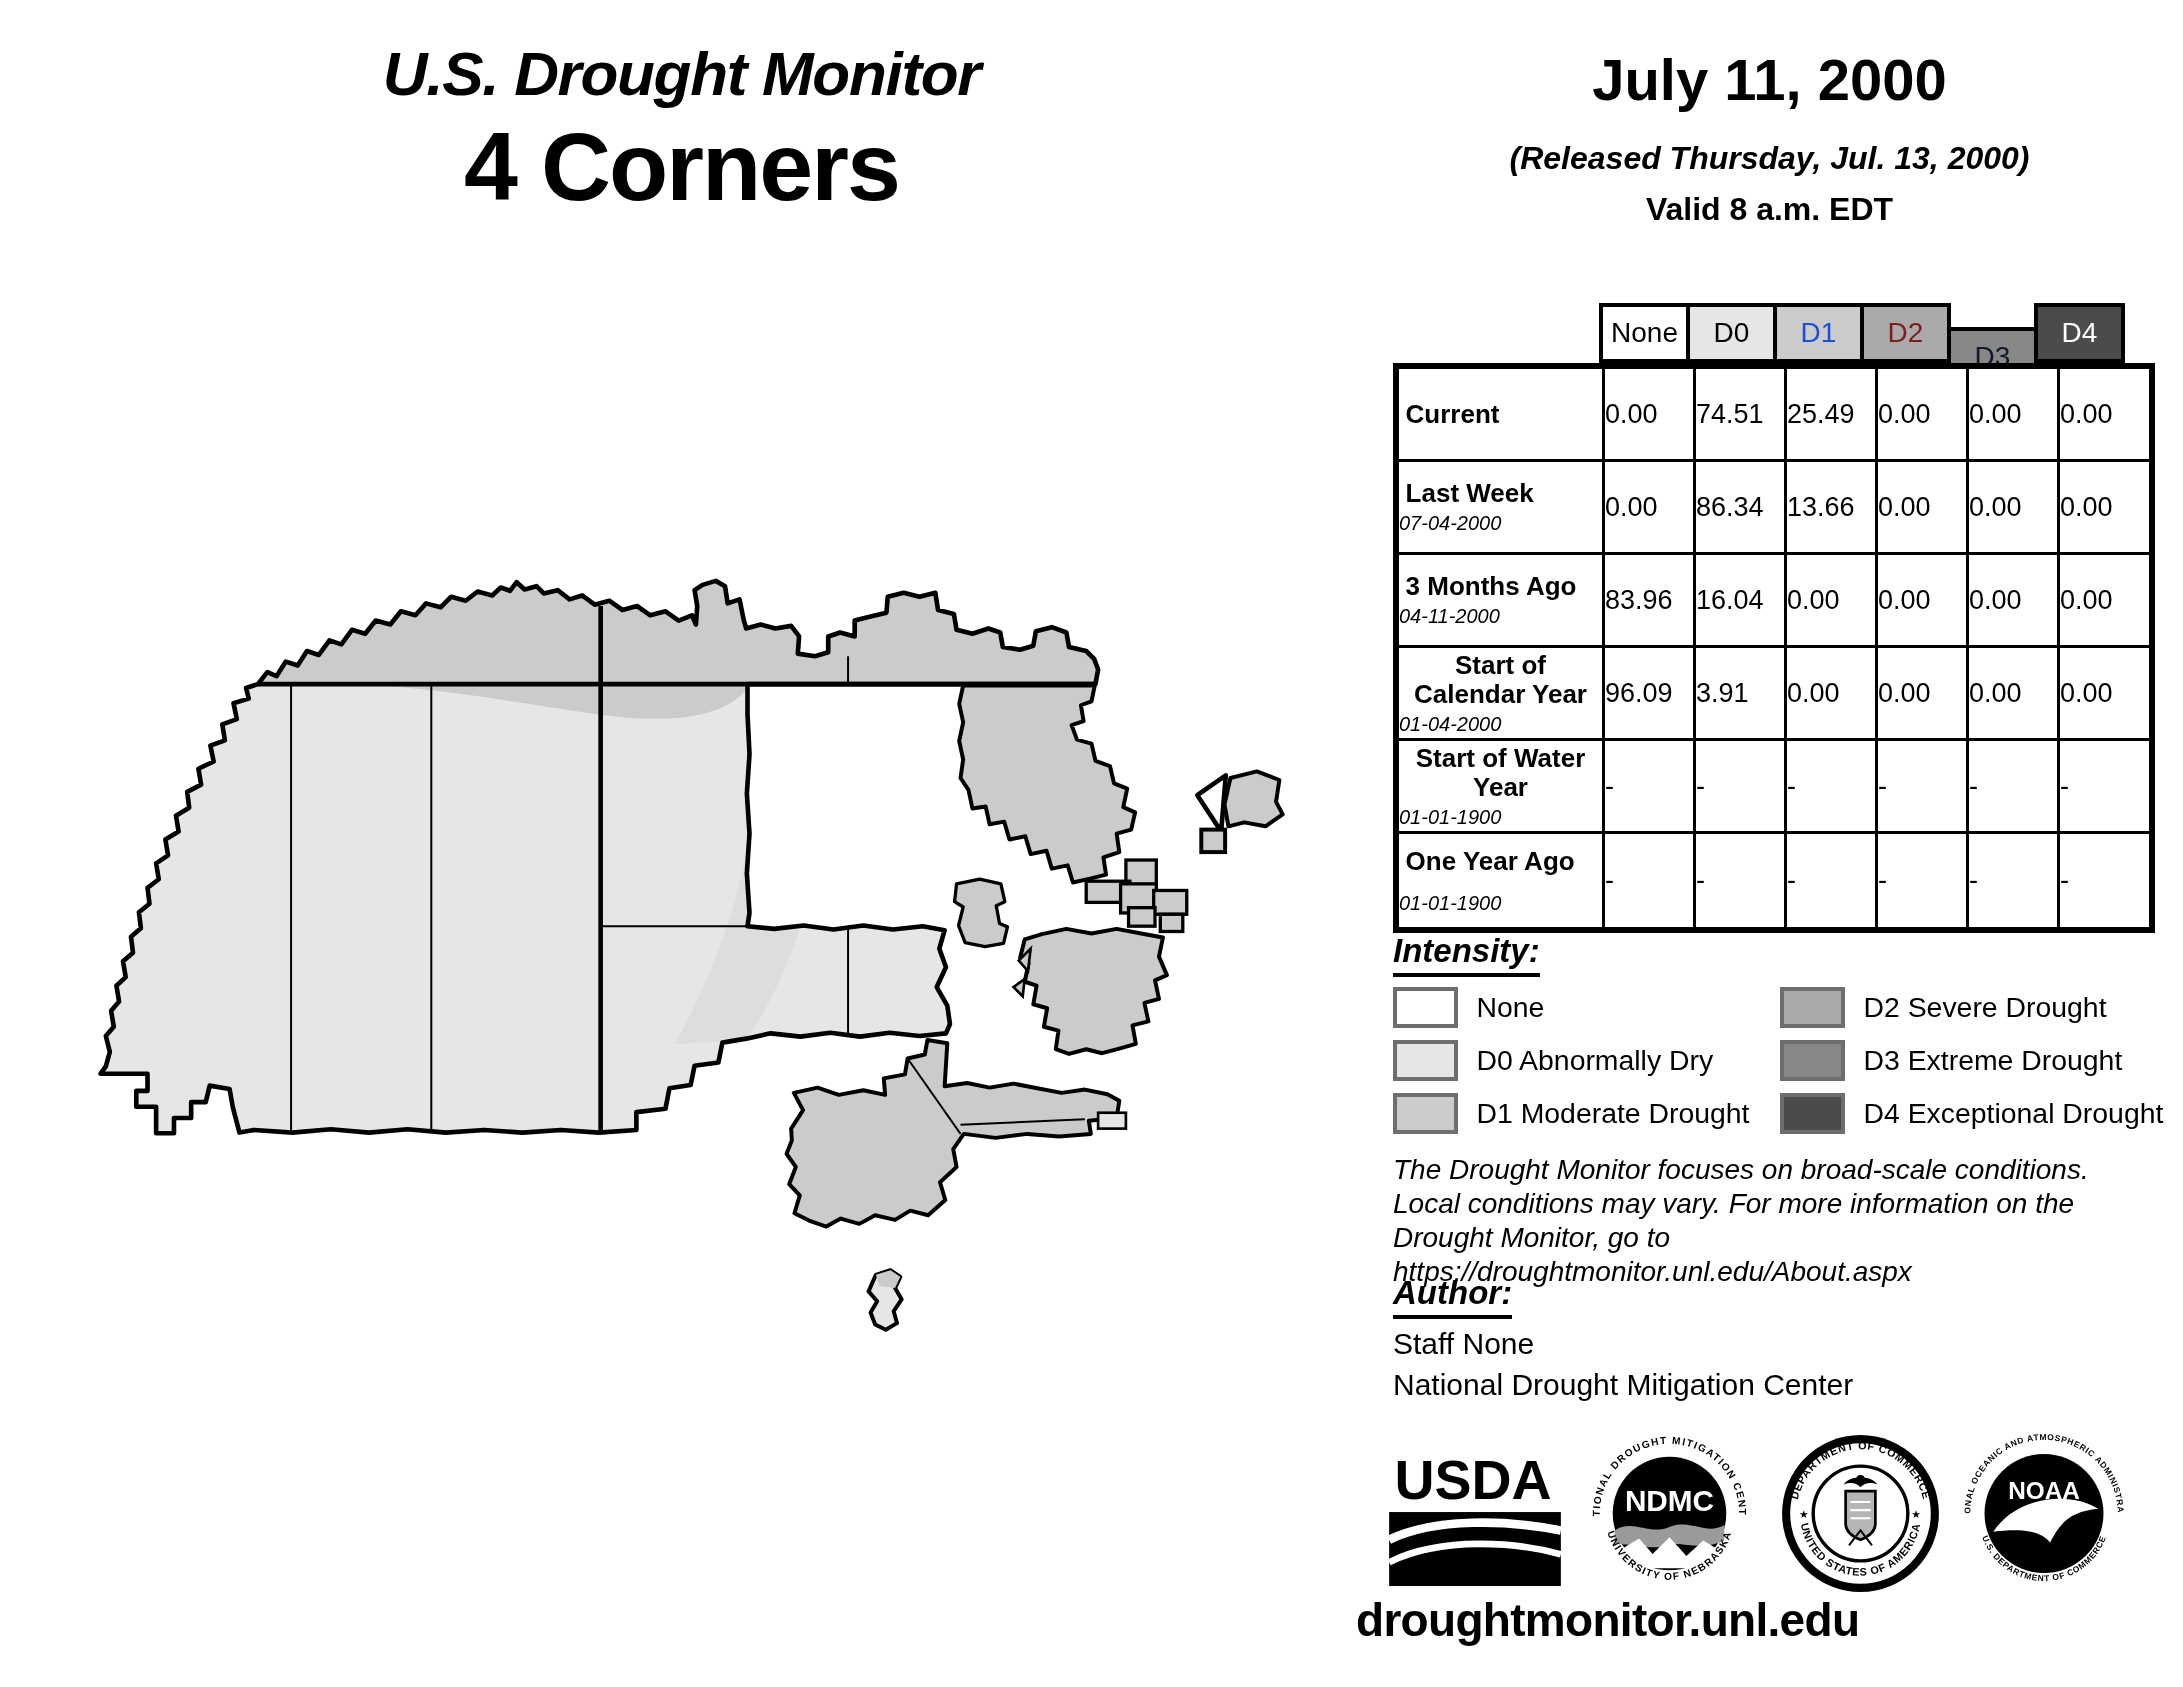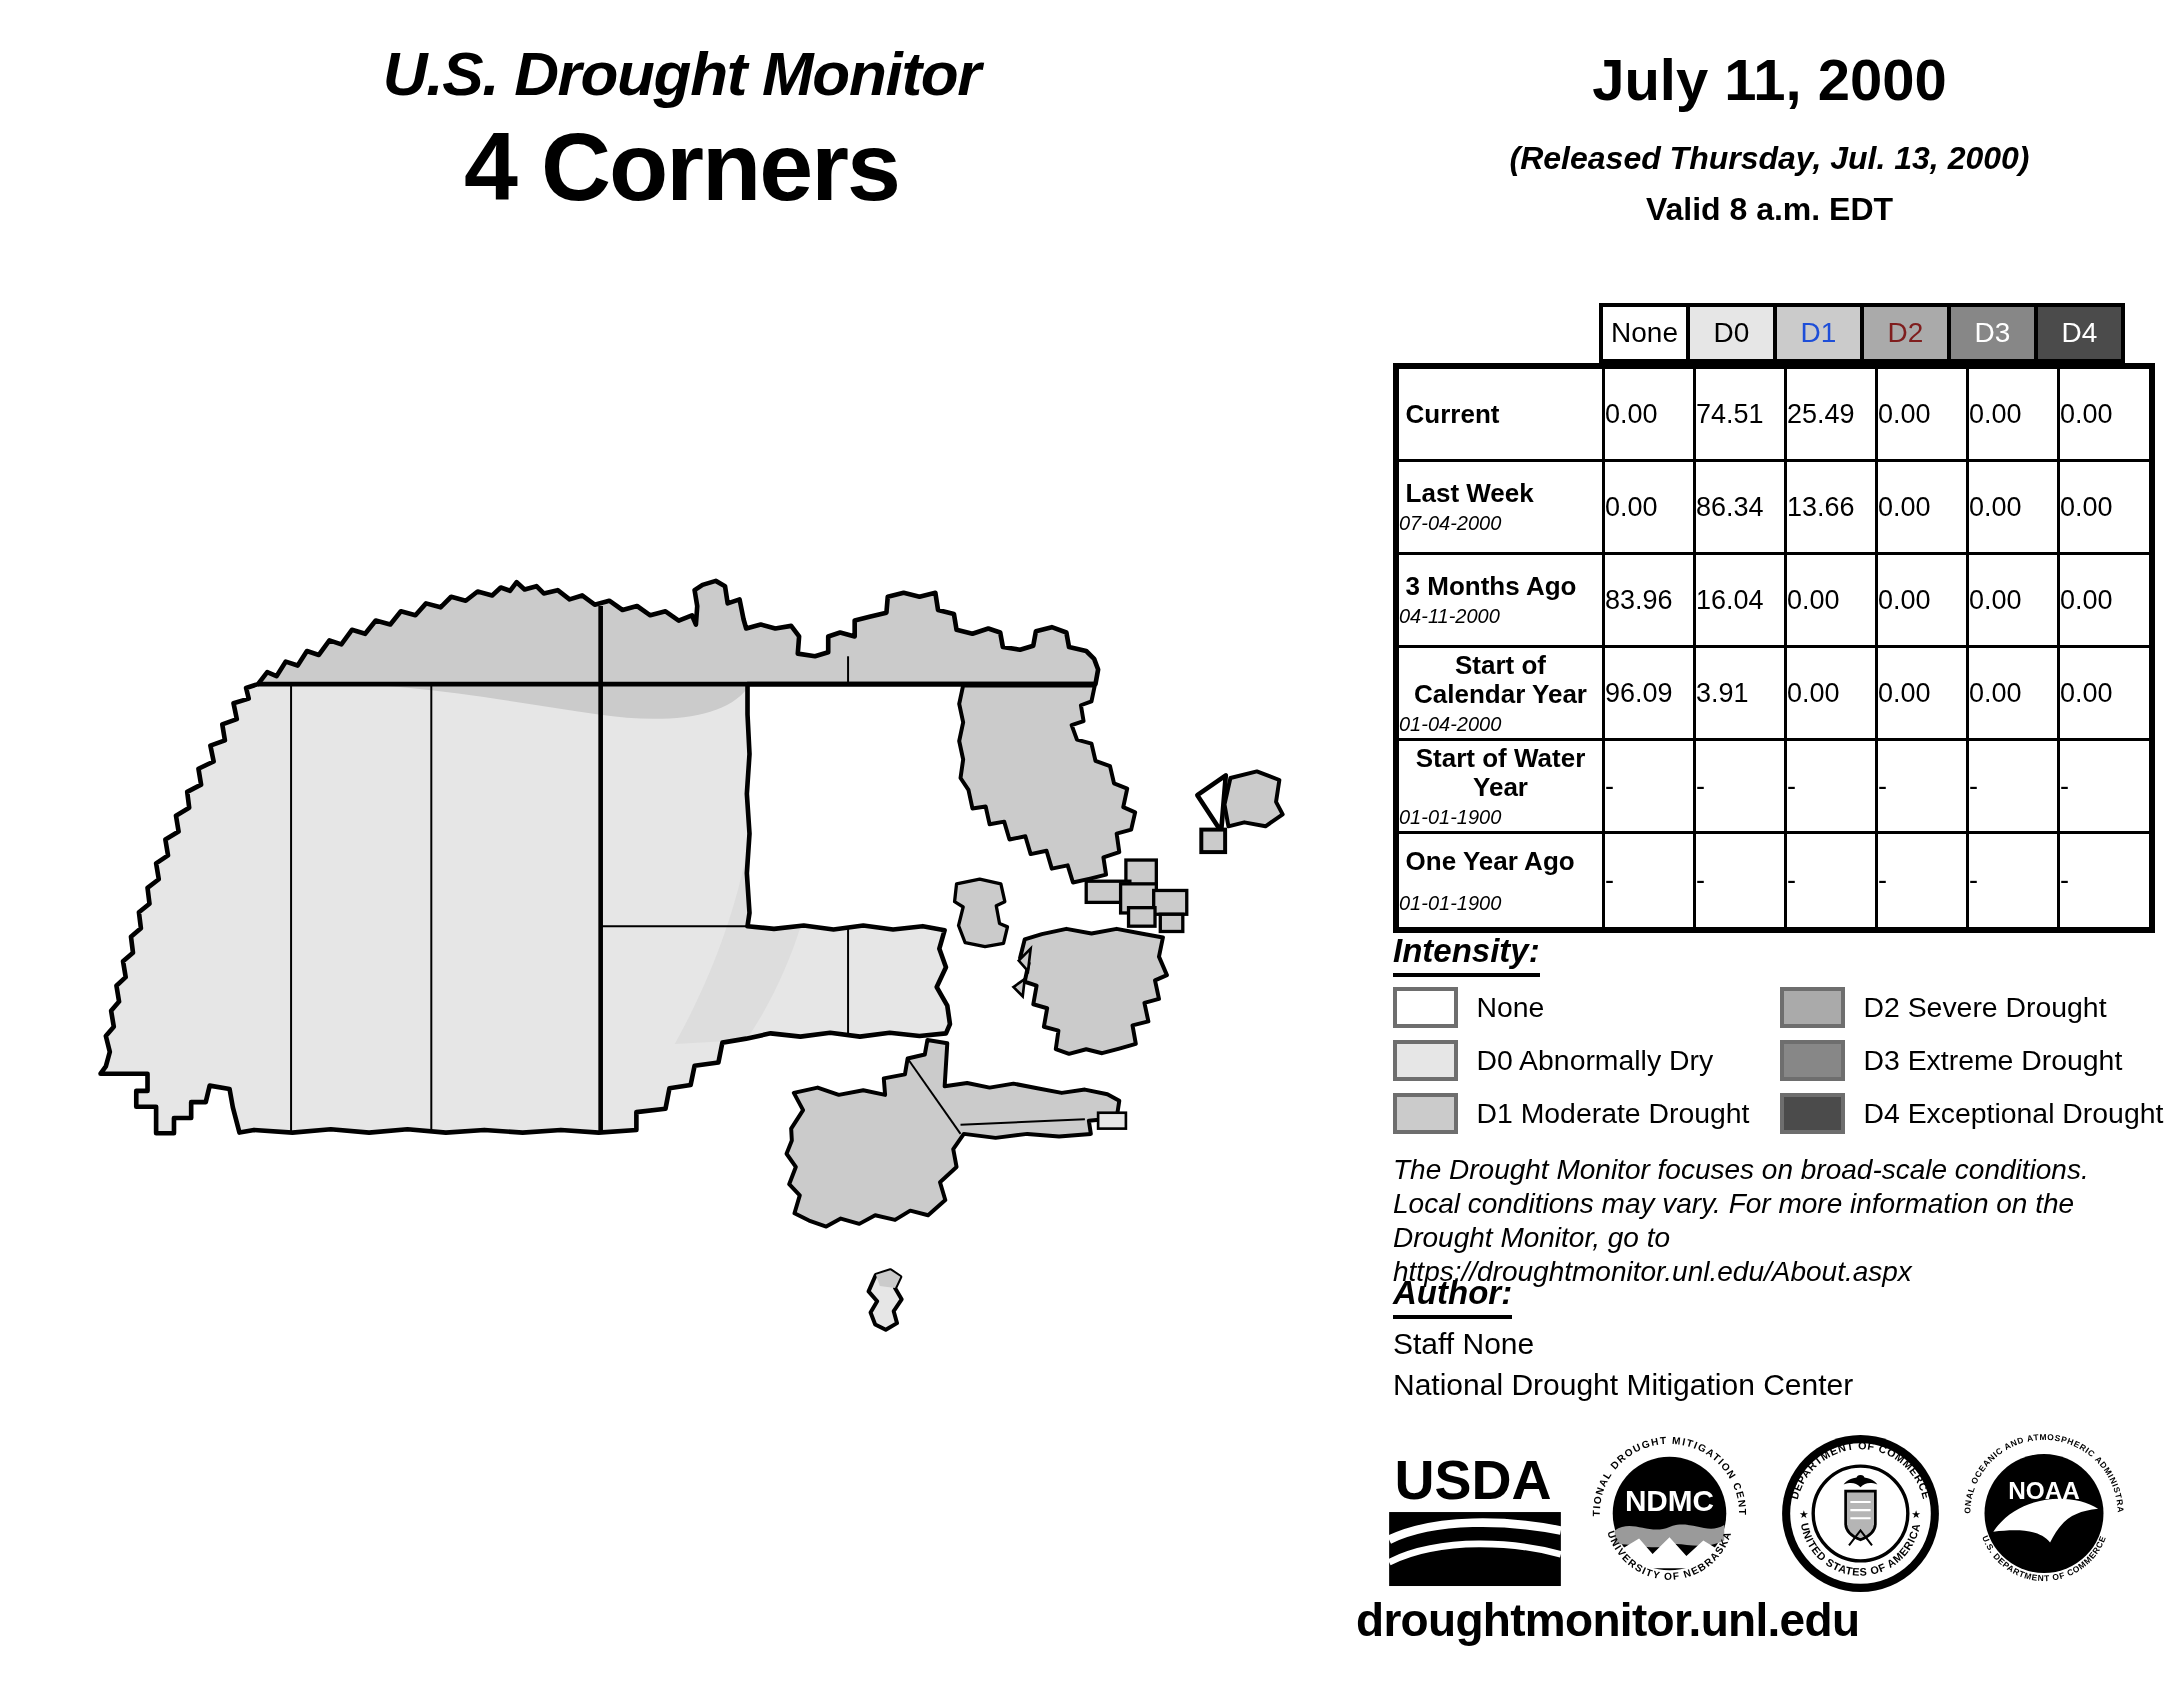--- a/index.html
+++ b/index.html
@@ -16,21 +16,21 @@
   #valid-line{top:191px;font-size:32px;font-weight:bold;}
   #table-title{left:1599px;top:265px;width:543px;text-align:center;font-size:30px;font-style:italic;}
   
   #tbl-header{left:1599px;top:303px;height:60px;display:flex;}
   .hcell{width:91px;height:60px;box-sizing:border-box;border:4px solid #000;display:flex;align-items:center;justify-content:center;font-size:28px;}
   .hcell + .hcell{margin-left:-4px;}
   .bg-none{background:#ffffff;color:#000;}
   .bg-d0{background:#e6e6e6;color:#000;}
   .bg-d1{background:#cbcbcb;color:#1d4ed8;}
   .bg-d2{background:#aaaaaa;color:#7f1d1d;}
-  .bg-d3{background:#878787;color:#ffffff;}
+  .bg-d3{background:#878787;color:#0f172a;margin-top:24px;}
   .bg-d4{background:#4b4b4b;color:#fff;}
   #tbl-body{left:1393px;top:363px;width:750px;box-sizing:content-box;border:6px solid #000;background:#fff;
             display:grid;grid-template-columns:206px repeat(6,91px);grid-auto-rows:93px;}
   .cell{box-sizing:border-box;border-right:3.3px solid #000;border-bottom:3.3px solid #000;
         display:flex;flex-direction:column;align-items:flex-start;justify-content:center;}
   .cell.lastcol{border-right:none;}
   .cell.lastrow{border-bottom:none;gap:12px;}
   .rowlabel{font-weight:bold;font-size:26px;text-align:center;line-height:29px;padding:0 6.6px;}
   .rowdate{font-style:italic;font-size:20px;margin-top:4px;}
   .val{font-size:27px;}

